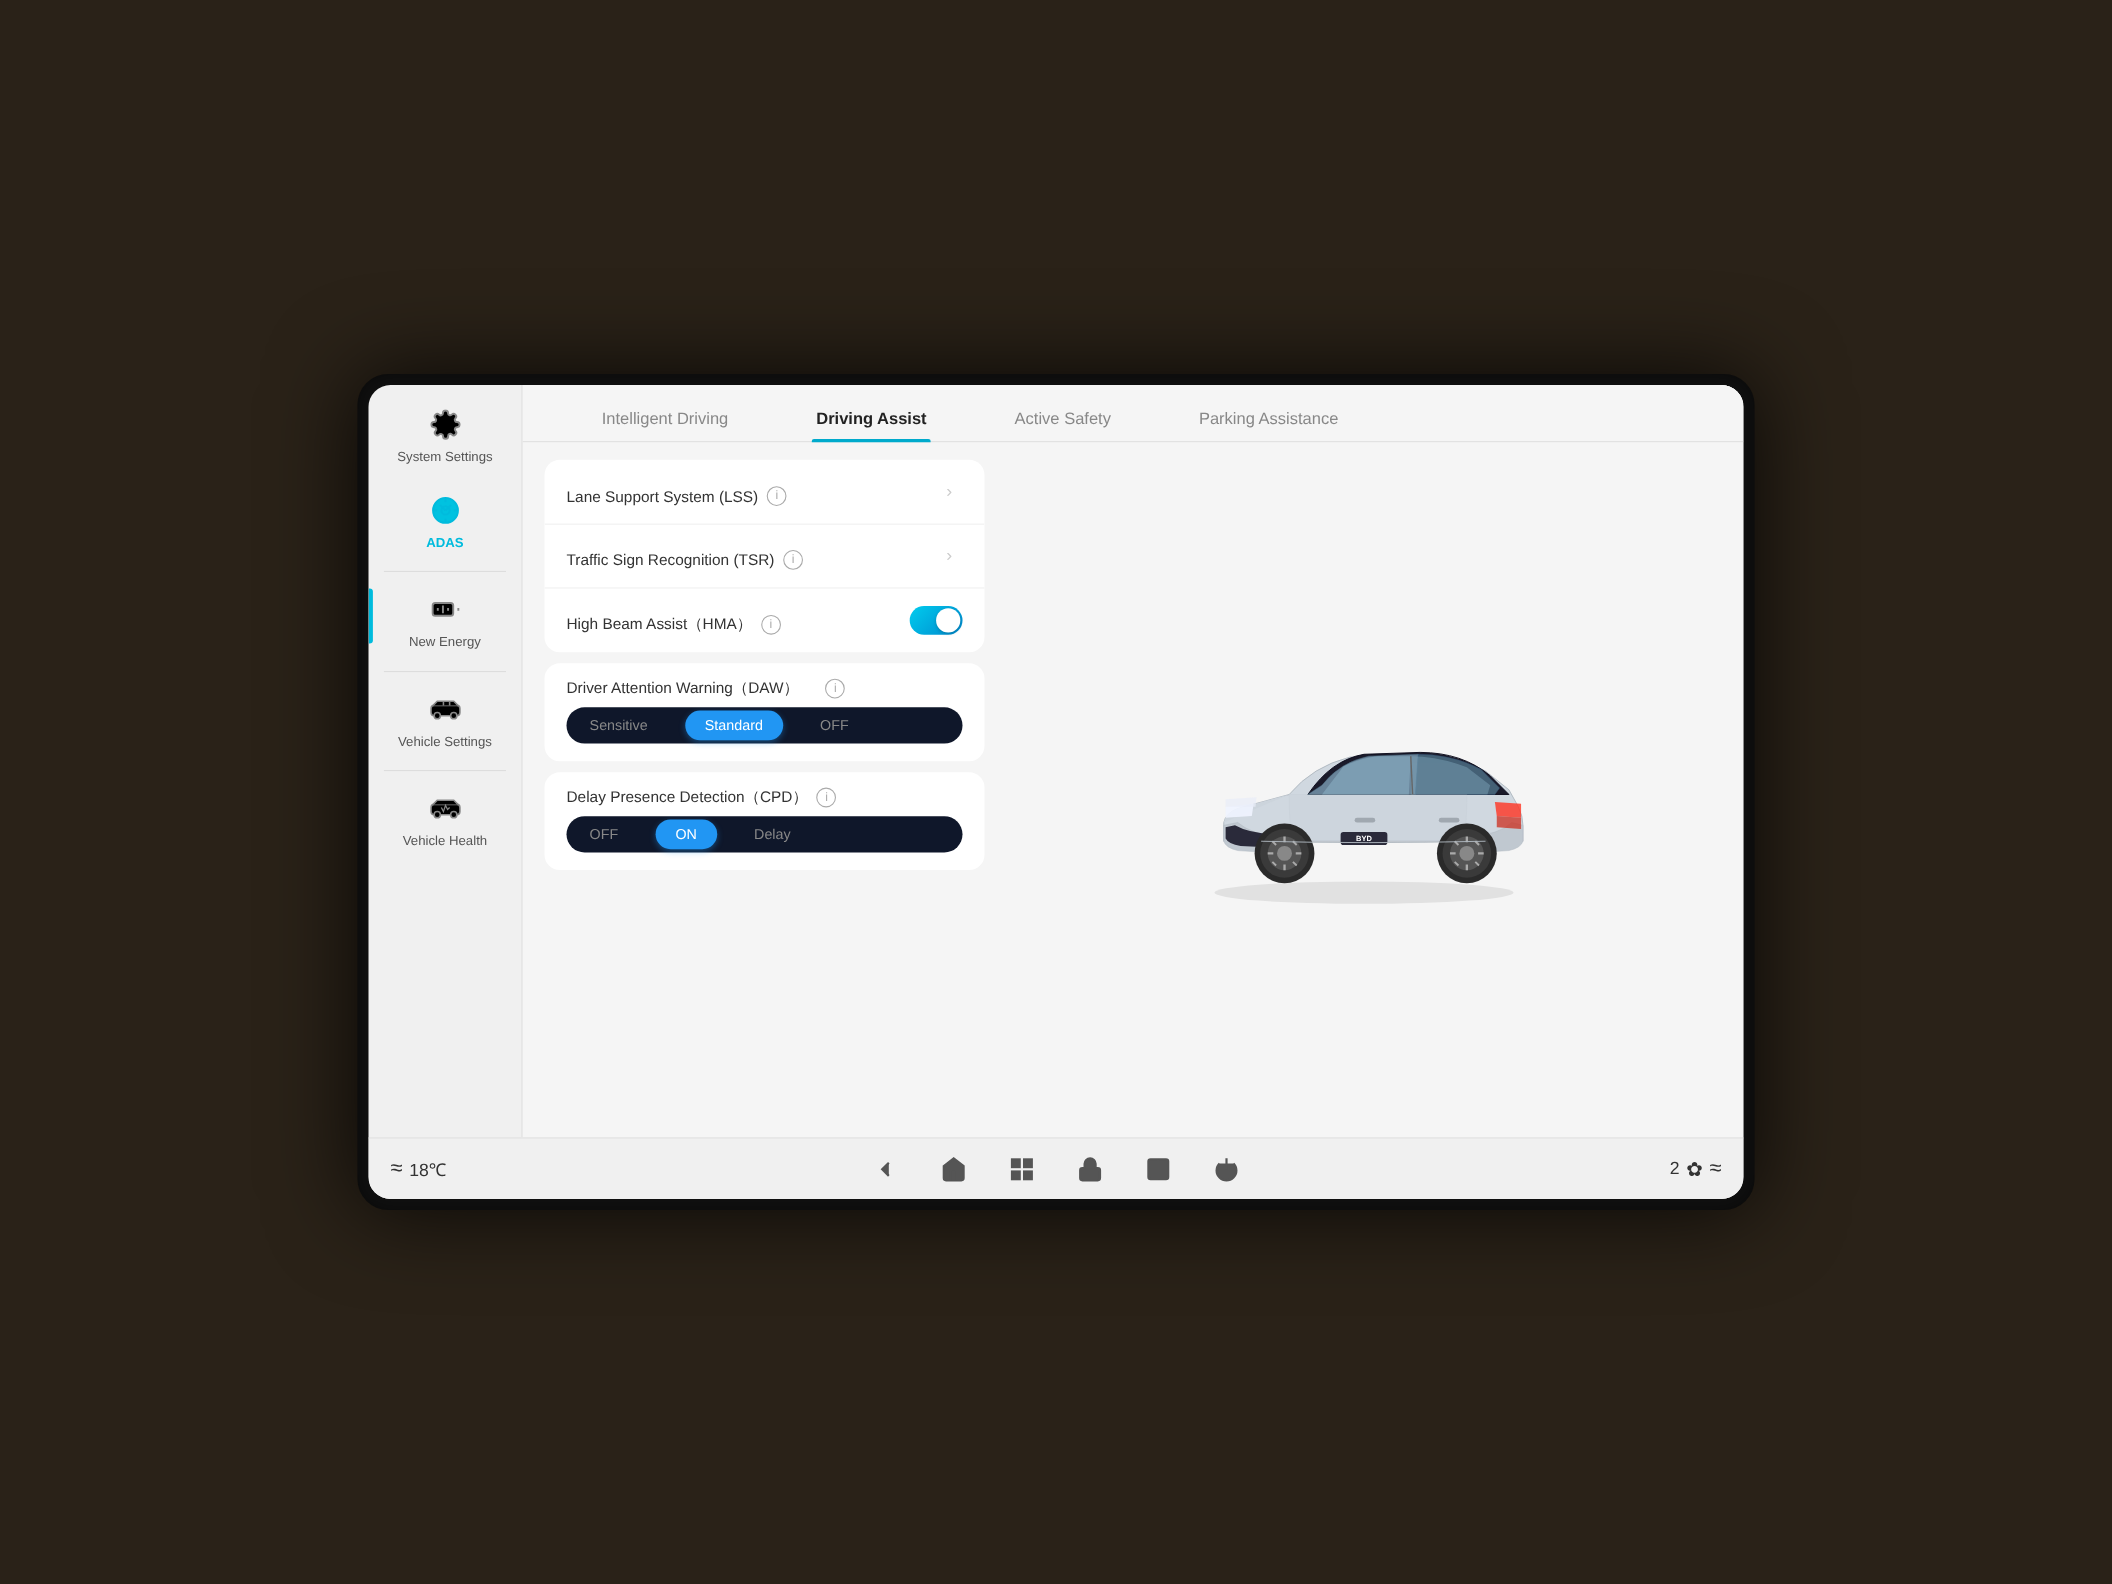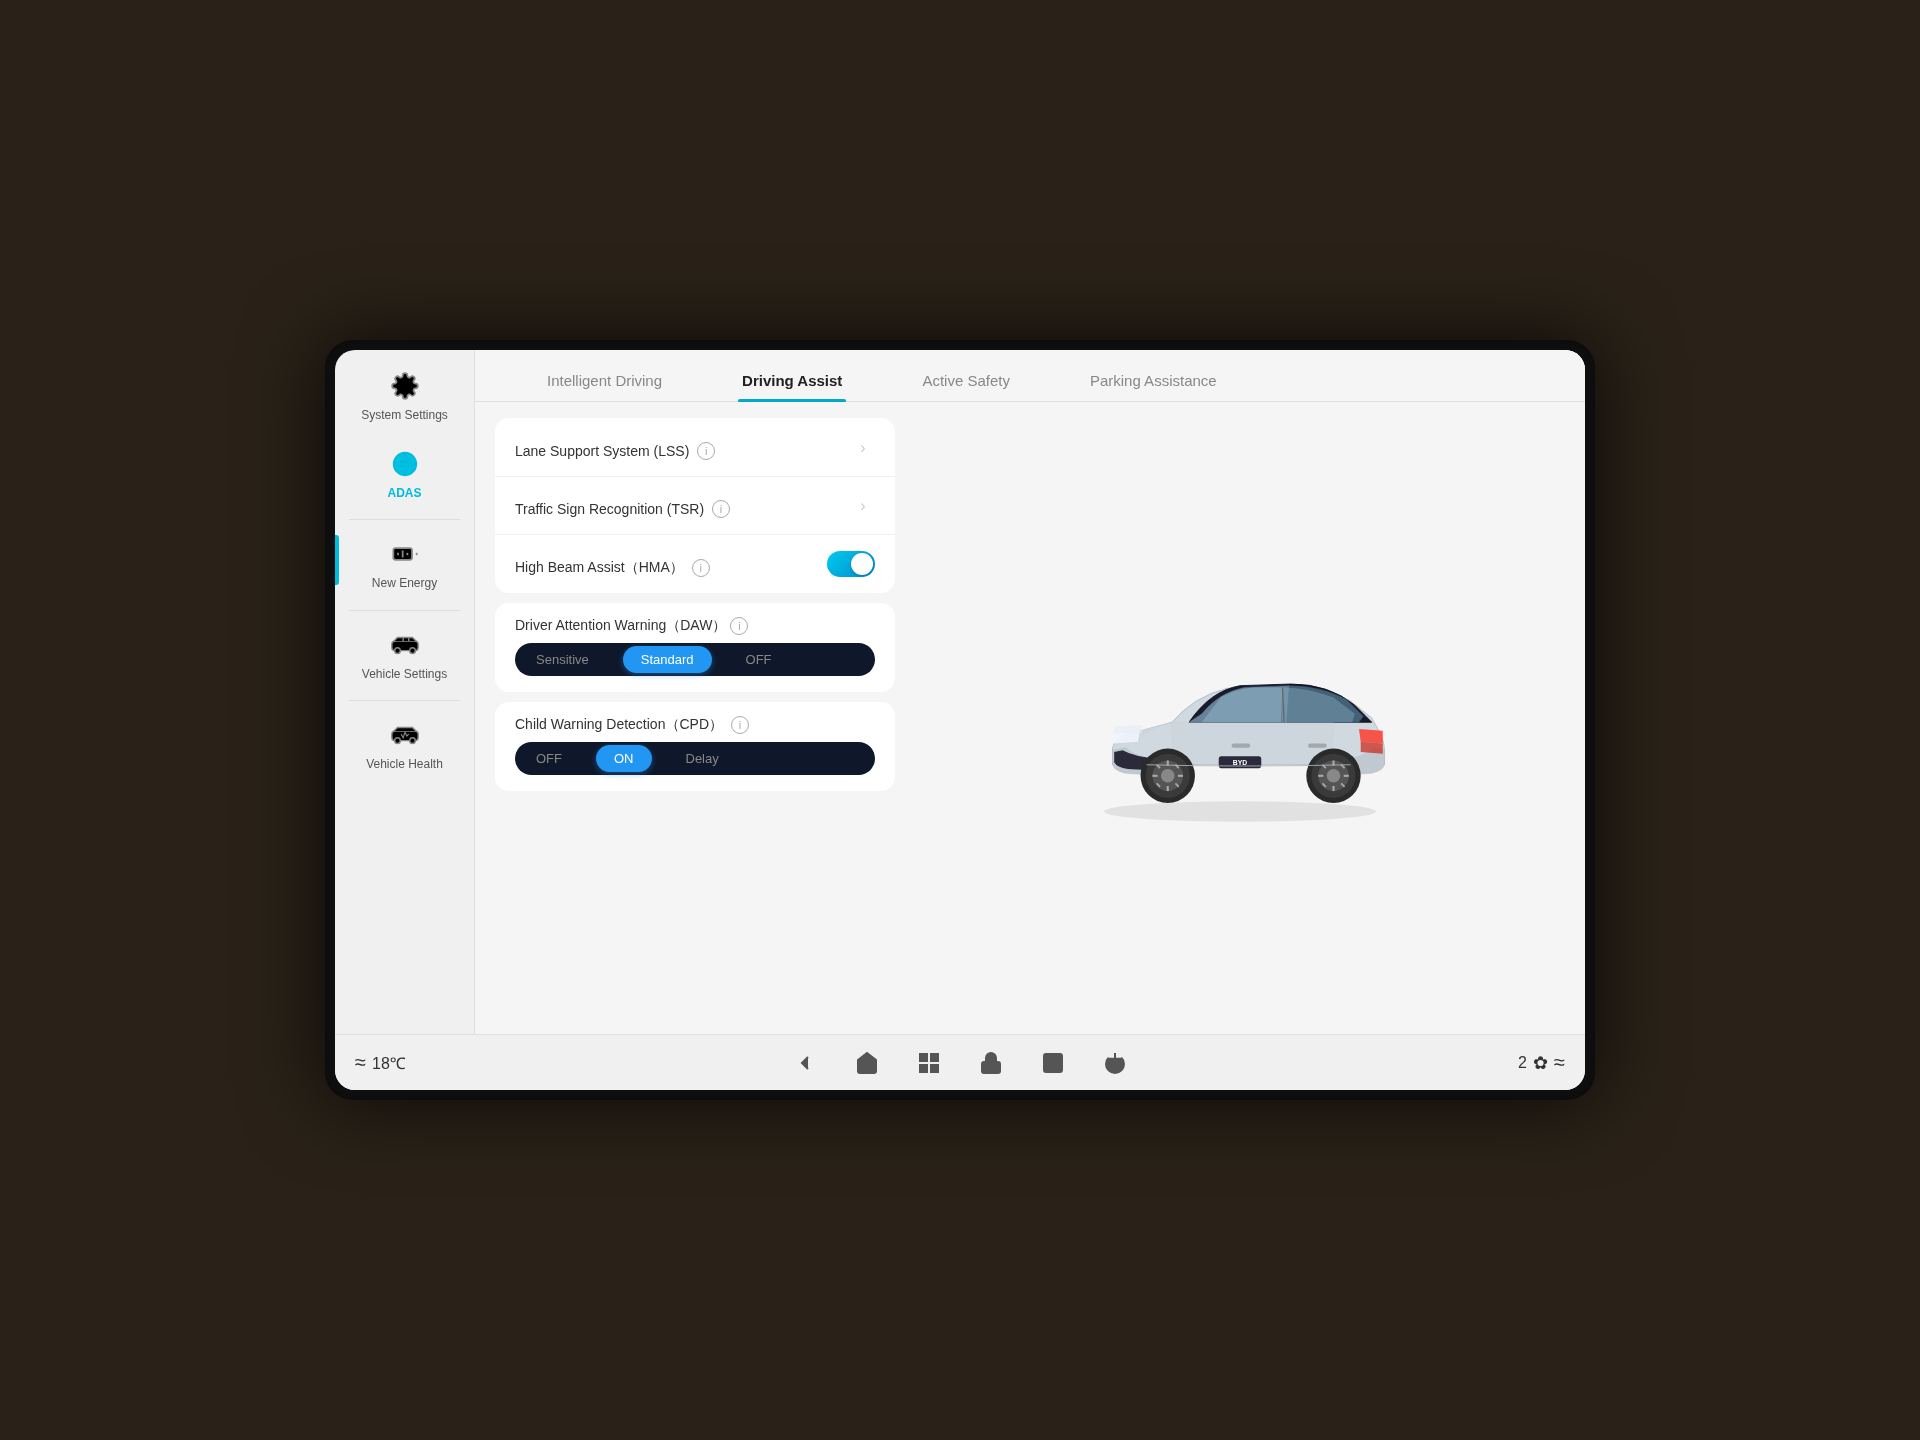--- a/index.html
+++ b/index.html
@@ -386,21 +386,21 @@
       border-radius: 14px;
       overflow: hidden;
     }
 
     .daw-label-row {
       display: flex;
       align-items: flex-end;
       padding: 14px 20px 8px;
       font-size: 14px;
       color: #333;
-      gap: 4px;
+      gap: 24px;
     }
 
     .daw-buttons-row {
       padding: 0 20px 16px;
     }
 
     .cpd-card {
       background: #fff;
       border-radius: 14px;
       overflow: hidden;
@@ -569,21 +569,21 @@
                 <div class="segment-group">
                   <button class="segment-btn">Sensitive</button>
                   <button class="segment-btn active">Standard</button>
                   <button class="segment-btn">OFF</button>
                 </div>
               </div>
             </div>
 
             <div class="cpd-card">
               <div class="cpd-label-row">
-                <span>Child Warning Detection（CPD）</span>
+                <span>Delay Presence Detection（CPD）</span>
                 <div class="info-icon">i</div>
               </div>
               <div class="cpd-buttons-row">
                 <div class="segment-group">
                   <button class="segment-btn">OFF</button>
                   <button class="segment-btn active">ON</button>
                   <button class="segment-btn">Delay</button>
                 </div>
               </div>
             </div>

